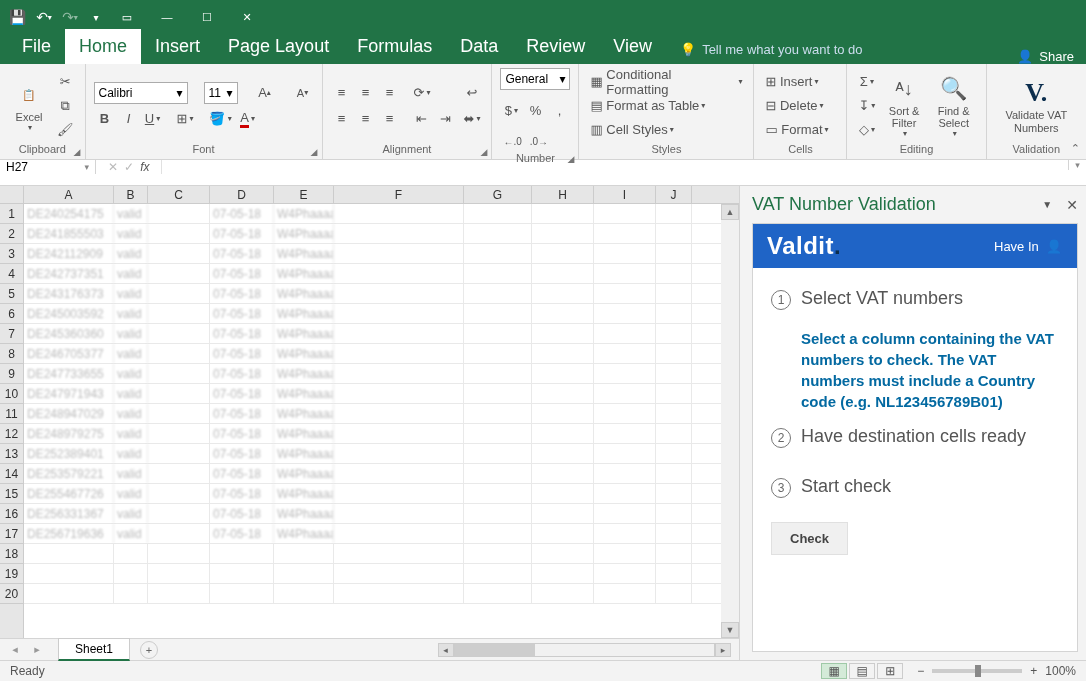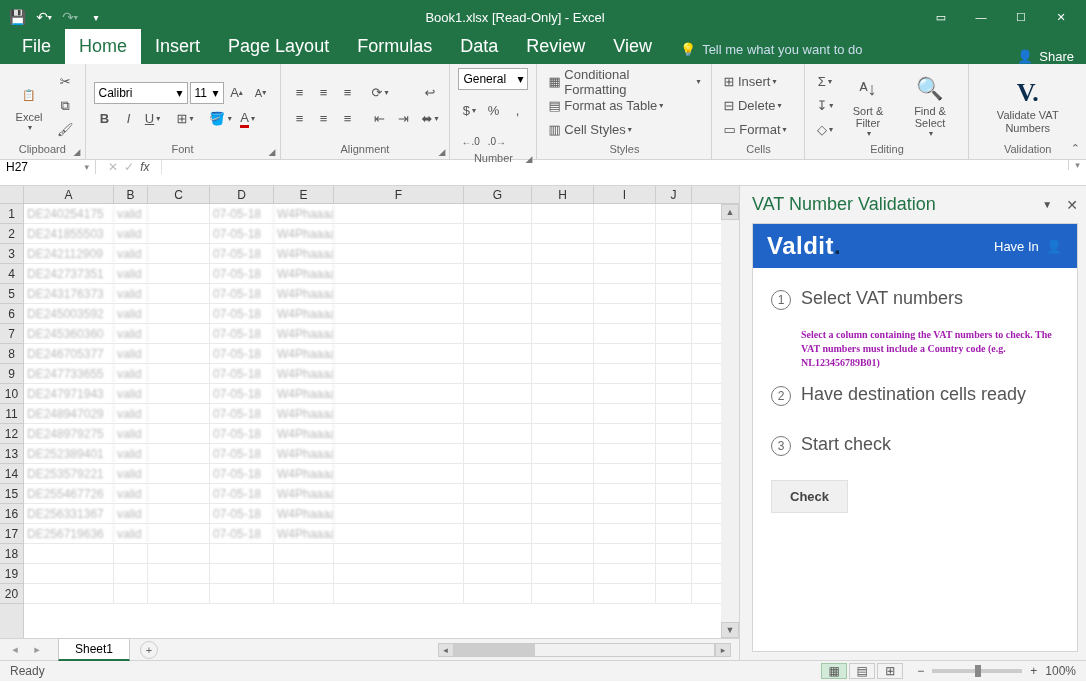--- a/index.html
+++ b/index.html
@@ -68,21 +68,21 @@
 .task-pane-card { background: #fff; border: 1px solid #d4d4d4; flex: 1; display: flex; flex-direction: column; }
 .tp-banner { background: #1f64c6; color: #fff; height: 44px; display: flex; align-items: center; justify-content: space-between; padding: 0 14px; }
 .tp-logo { font-family: Georgia, serif; font-size: 24px; font-weight: 700; letter-spacing: 0.5px; }
 .tp-logo .dot { color: #0b2d4d; }
 .tp-signin { font-size: 13px; display: flex; align-items: center; gap: 8px; }
 .tp-body { padding: 20px 18px; }
 .tp-step { display: flex; align-items: flex-start; gap: 10px; margin-bottom: 18px; }
 .tp-step.extra-gap { margin-bottom: 28px; }
 .tp-step-num { width: 20px; height: 20px; border: 1px solid #777; border-radius: 50%; font-size: 12px; display: flex; align-items: center; justify-content: center; color: #666; flex-shrink: 0; margin-top: 2px; }
 .tp-step-title { font-size: 18px; color: #555; font-weight: 400; }
-.tp-step-desc { font-size: 10px; color: #a21caf; font-weight: 600; margin: 8px 0 14px 30px; line-height: 1.4; font-family: Liberation Serif, serif; }
+.tp-step-desc { font-size: 15px; color: #0369a1; font-weight: 600; margin: 8px 0 14px 30px; line-height: 1.4; }
 .tp-check-btn { margin-left: 0; margin-top: 6px; padding: 8px 18px; background: #f0f0f0; border: 1px solid #e0e0e0; font-size: 13px; font-weight: 600; color: #444; }
 
 
 .sheet-tabs { height: 22px; background: #f3f3f3; border-top: 1px solid #d4d4d4; display: flex; align-items: center; }
 .sheet-nav { display: flex; gap: 0; padding: 0 4px; }
 .sheet-nav-btn { width: 22px; height: 18px; display: flex; align-items: center; justify-content: center; color: #999; font-size: 11px; }
 .sheet-tab { padding: 3px 16px; background: #fff; border: 1px solid #ccc; border-bottom: 2px solid #217346; font-size: 12px; margin-left: 6px; }
 .sheet-add { margin-left: 10px; width: 18px; height: 18px; border: 1px solid #ccc; border-radius: 50%; display:flex;align-items:center;justify-content:center;font-size:11px;color:#666; }
 .hscroll { flex: 1; display: flex; align-items: center; margin-left: 20px; padding-right: 8px; }
 .hscroll .harrow { width: 16px; height: 14px; background: #e1e1e1; border: 1px solid #ccc; display:flex;align-items:center;justify-content:center;font-size:9px;color:#666; }
@@ -101,21 +101,20 @@
 </head>
 <body>
 
 <div class="titlebar">
   <div class="qat">
     <div class="qat-btn">💾</div>
     <div class="qat-btn">↶<span style="font-size:8px">▾</span></div>
     <div class="qat-btn" style="opacity:0.5">↷<span style="font-size:8px">▾</span></div>
     <div class="qat-btn" style="font-size:10px">▾</div>
   </div>
-  <div class="title-text">Book1.xlsx  [Read-Only]  -  Excel</div>
   <div class="win-controls">
     <div class="win-btn">▭</div>
     <div class="win-btn">—</div>
     <div class="win-btn">☐</div>
     <div class="win-btn">✕</div>
   </div>
 </div>
 
 <div class="ribbon-tabs">
   <div class="ribbon-tab">File</div>
@@ -156,21 +155,21 @@
             <span>🖌</span>
           </div>
       </div>
     </div>
     <div class="ribbon-group-label"><span>Clipboard</span><span class="dlg-launcher">◢</span></div>
   </div>
 
   <div class="ribbon-group">
     <div class="ribbon-group-content">
       <div class="ribbon-col" style="gap:4px">
-        <div style="display:flex;gap:2px">
+        <div style="display:flex;gap:16px">
           <div class="font-name">
               <span>Calibri</span>
               <span class="caret">▾</span>
             </div>
           <div class="font-size">
               <span>11</span>
               <span class="caret">▾</span>
             </div>
           <div class="ribbon-btn" style="font-size:13px">A<sup style="font-size:8px">▴</sup></div>
           <div class="ribbon-btn" style="font-size:11px">A<sup style="font-size:8px">▾</sup></div>

